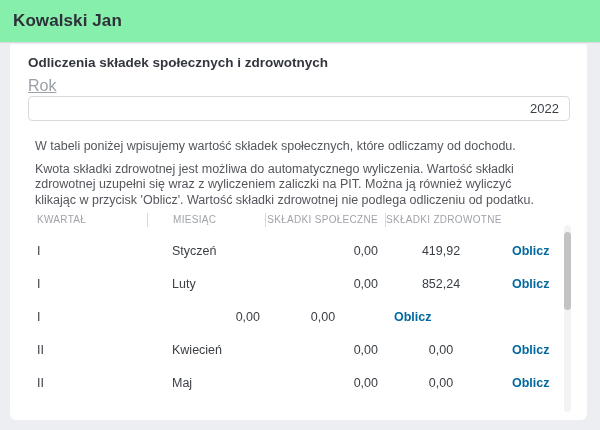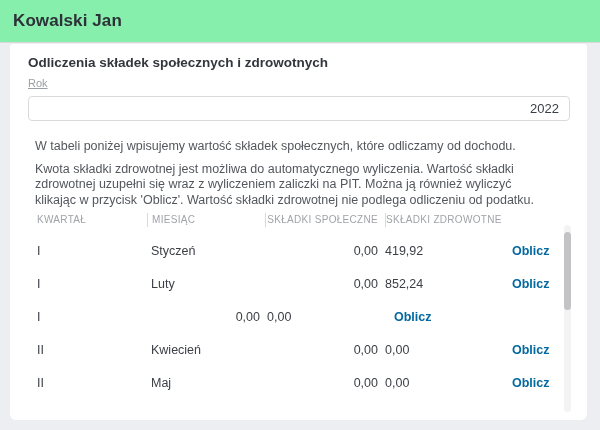--- a/index.html
+++ b/index.html
@@ -25,21 +25,21 @@
     position: absolute; left: 10px; top: 44px; width: 577px; height: 376px;
     background: #ffffff;
     border-radius: 3px 3px 6px 6px;
   }
   .section-title {
     position: absolute; left: 18px; top: 11px;
     font-size: 13.5px; font-weight: 700; color: #33373d;
   }
   .year-label {
     position: absolute; left: 18px; top: 33px;
-    font-size: 11px; color: #9aa0a6; text-decoration: underline;
+    font-size: 16px; color: #9aa0a6; text-decoration: underline;
   }
   .year-input {
     position: absolute; left: 18px; top: 52px;
     width: 542px; height: 25px;
     border: 1px solid #d8dade; border-radius: 4px;
     text-align: right; padding-right: 10px;
     font-size: 13px; color: #3a3e45;
     font-family: "Liberation Sans", "DejaVu Sans", sans-serif;
     outline: none; background: #fff;
   }
@@ -50,23 +50,23 @@
   .desc .line { margin: 7px; }
   .table {
     position: absolute; left: 18px; top: 168px; width: 532px;
   }
   .thead {
     display: flex; height: 16px; align-items: center;
     color: #a0a3a9; font-size: 10px; letter-spacing: 0.3px;
   }
   .th, .td { overflow: hidden; white-space: nowrap; }
   .c1 { width: 119px; padding-left: 9px; }
-  .c2 { width: 118px; padding-left: 4px; }
+  .c2 { width: 118px; padding-left: 25px; }
   .c3 { width: 120px; text-align: right; padding-right: 7px; }
-  .c4 { width: 118px; text-align: left; padding-right: 6px; }
+  .c4 { width: 118px; text-align: center; padding-right: 6px; }
   .c5 { width: 57px; padding-left: 9px; }
   .th { height: 14px; line-height: 14px; }
   .th.sep { border-left: 1px solid #d8d9db; }
   .tbody { margin-top: 6px; }
   .tr {
     display: flex; height: 33px; align-items: center;
     font-size: 12.5px; color: #3c4046;
   }
   .calc-link {
     color: #0369a1; font-weight: 700; font-size: 12.5px;

